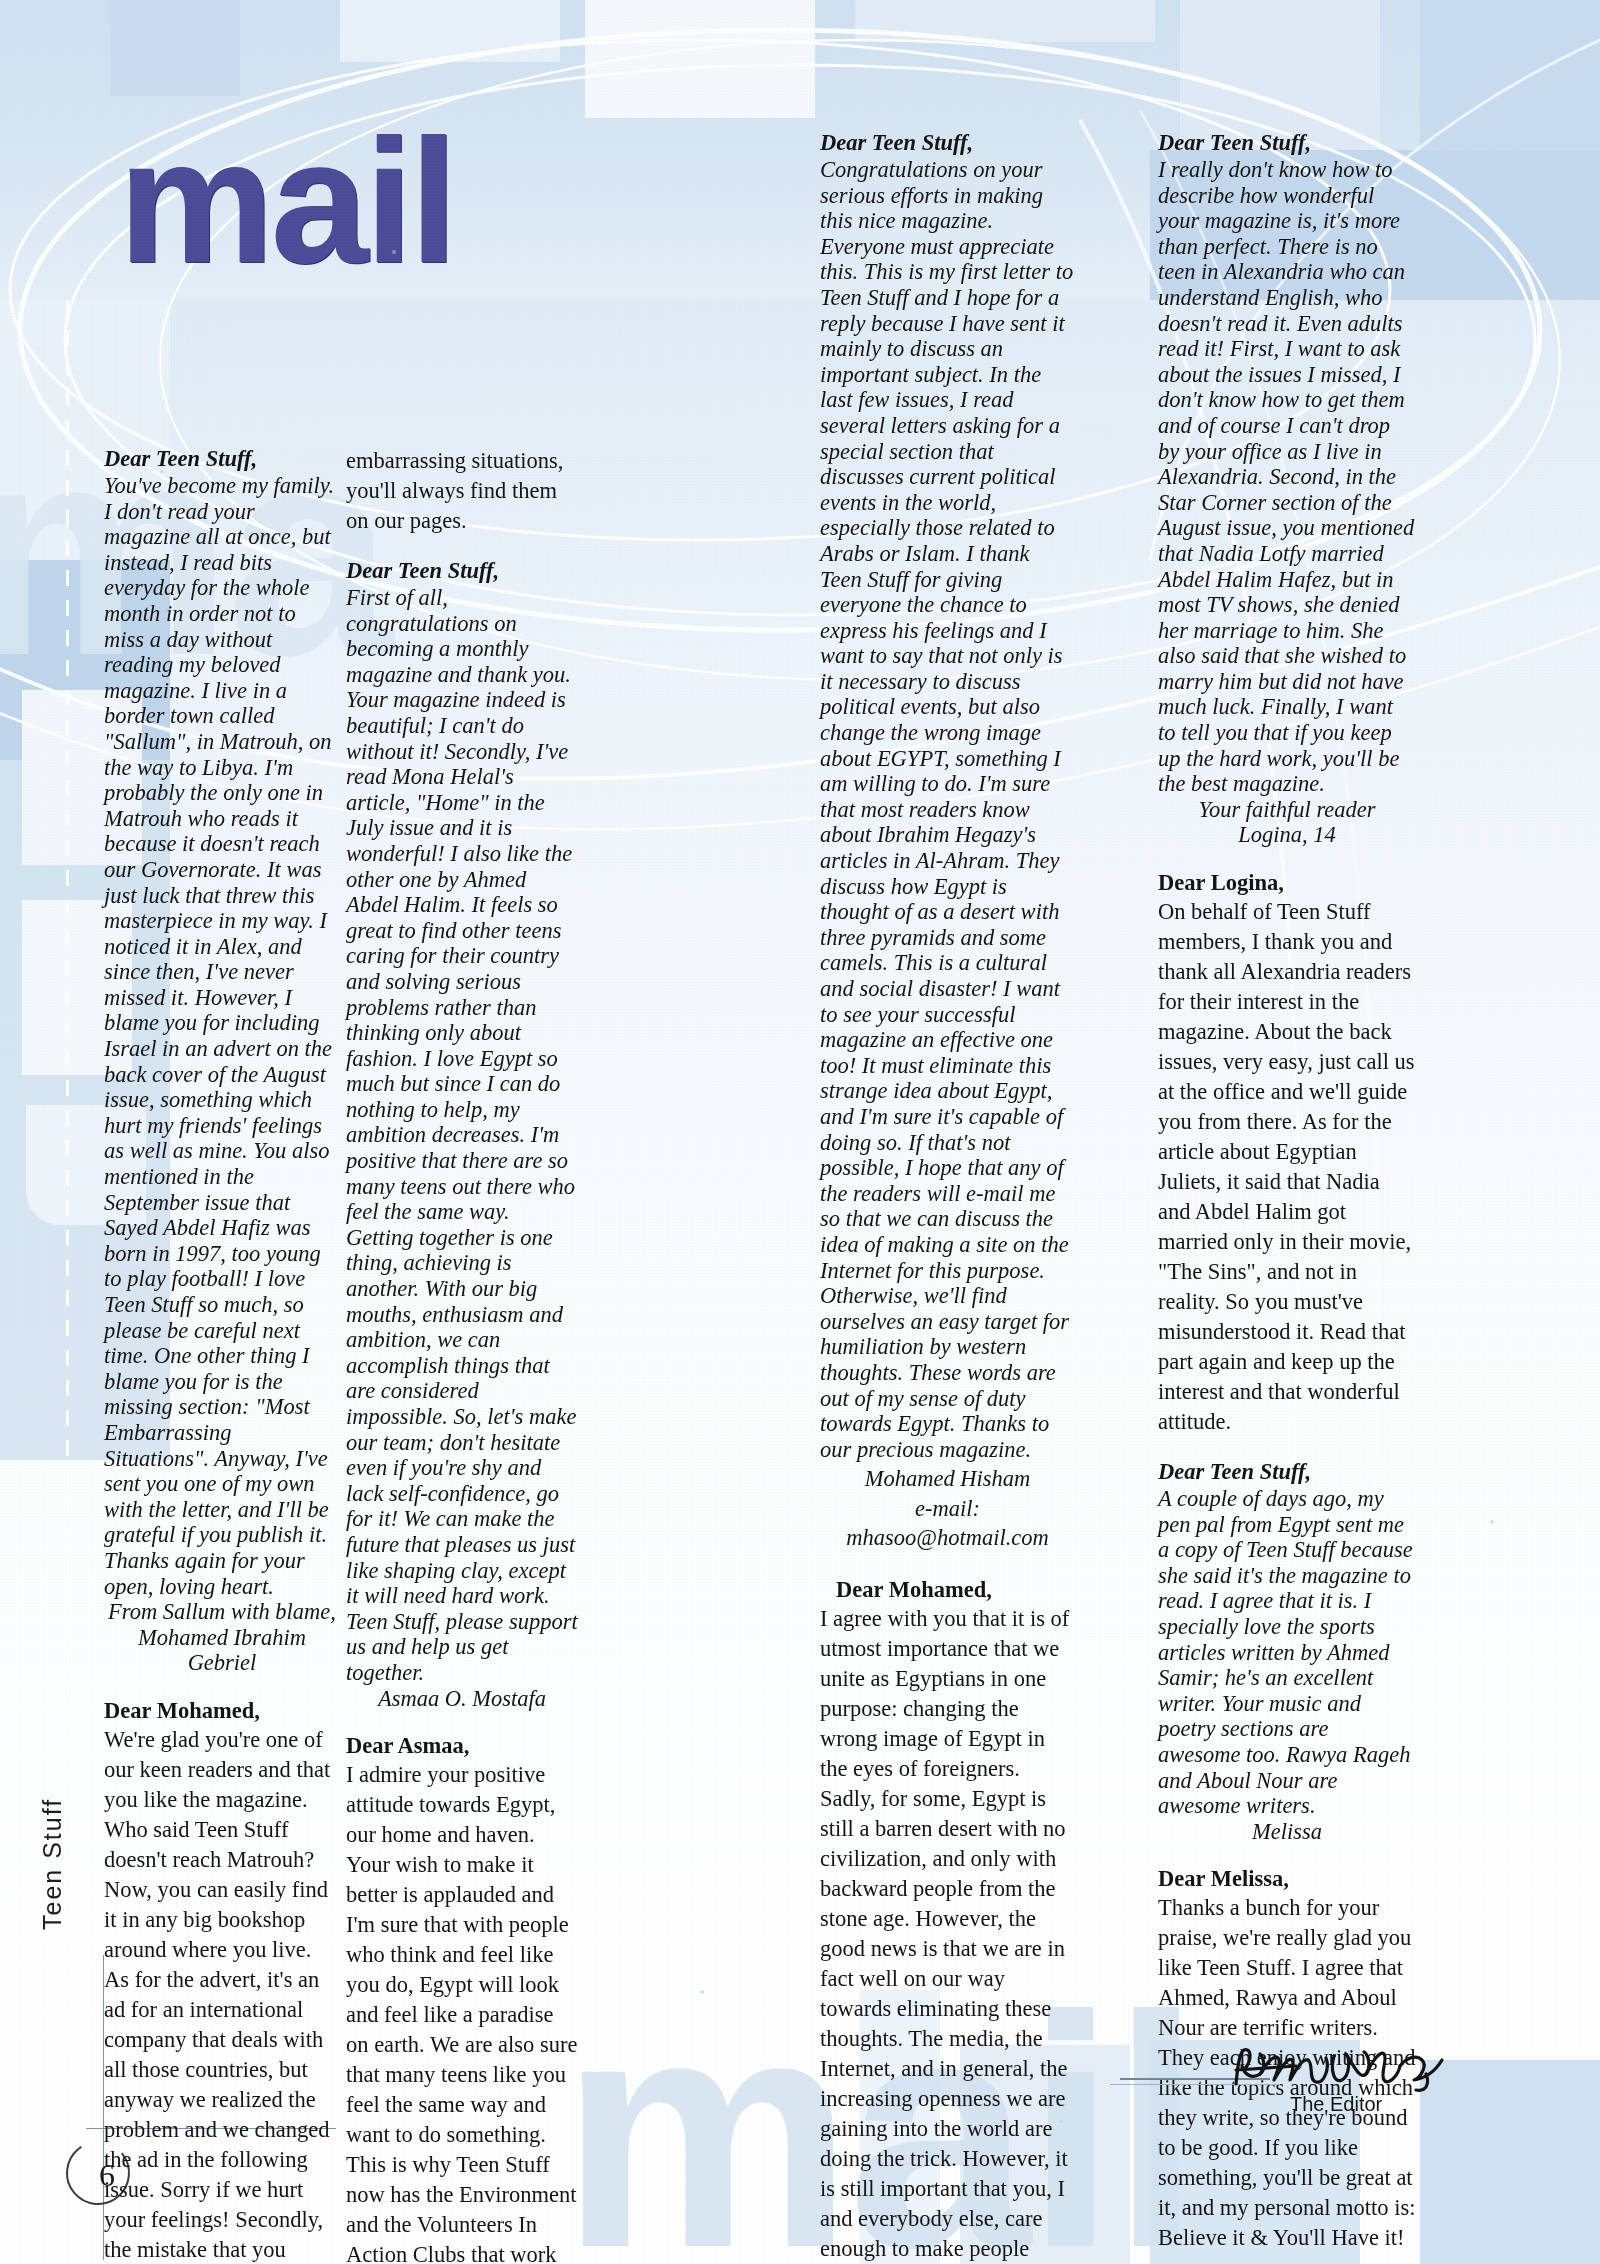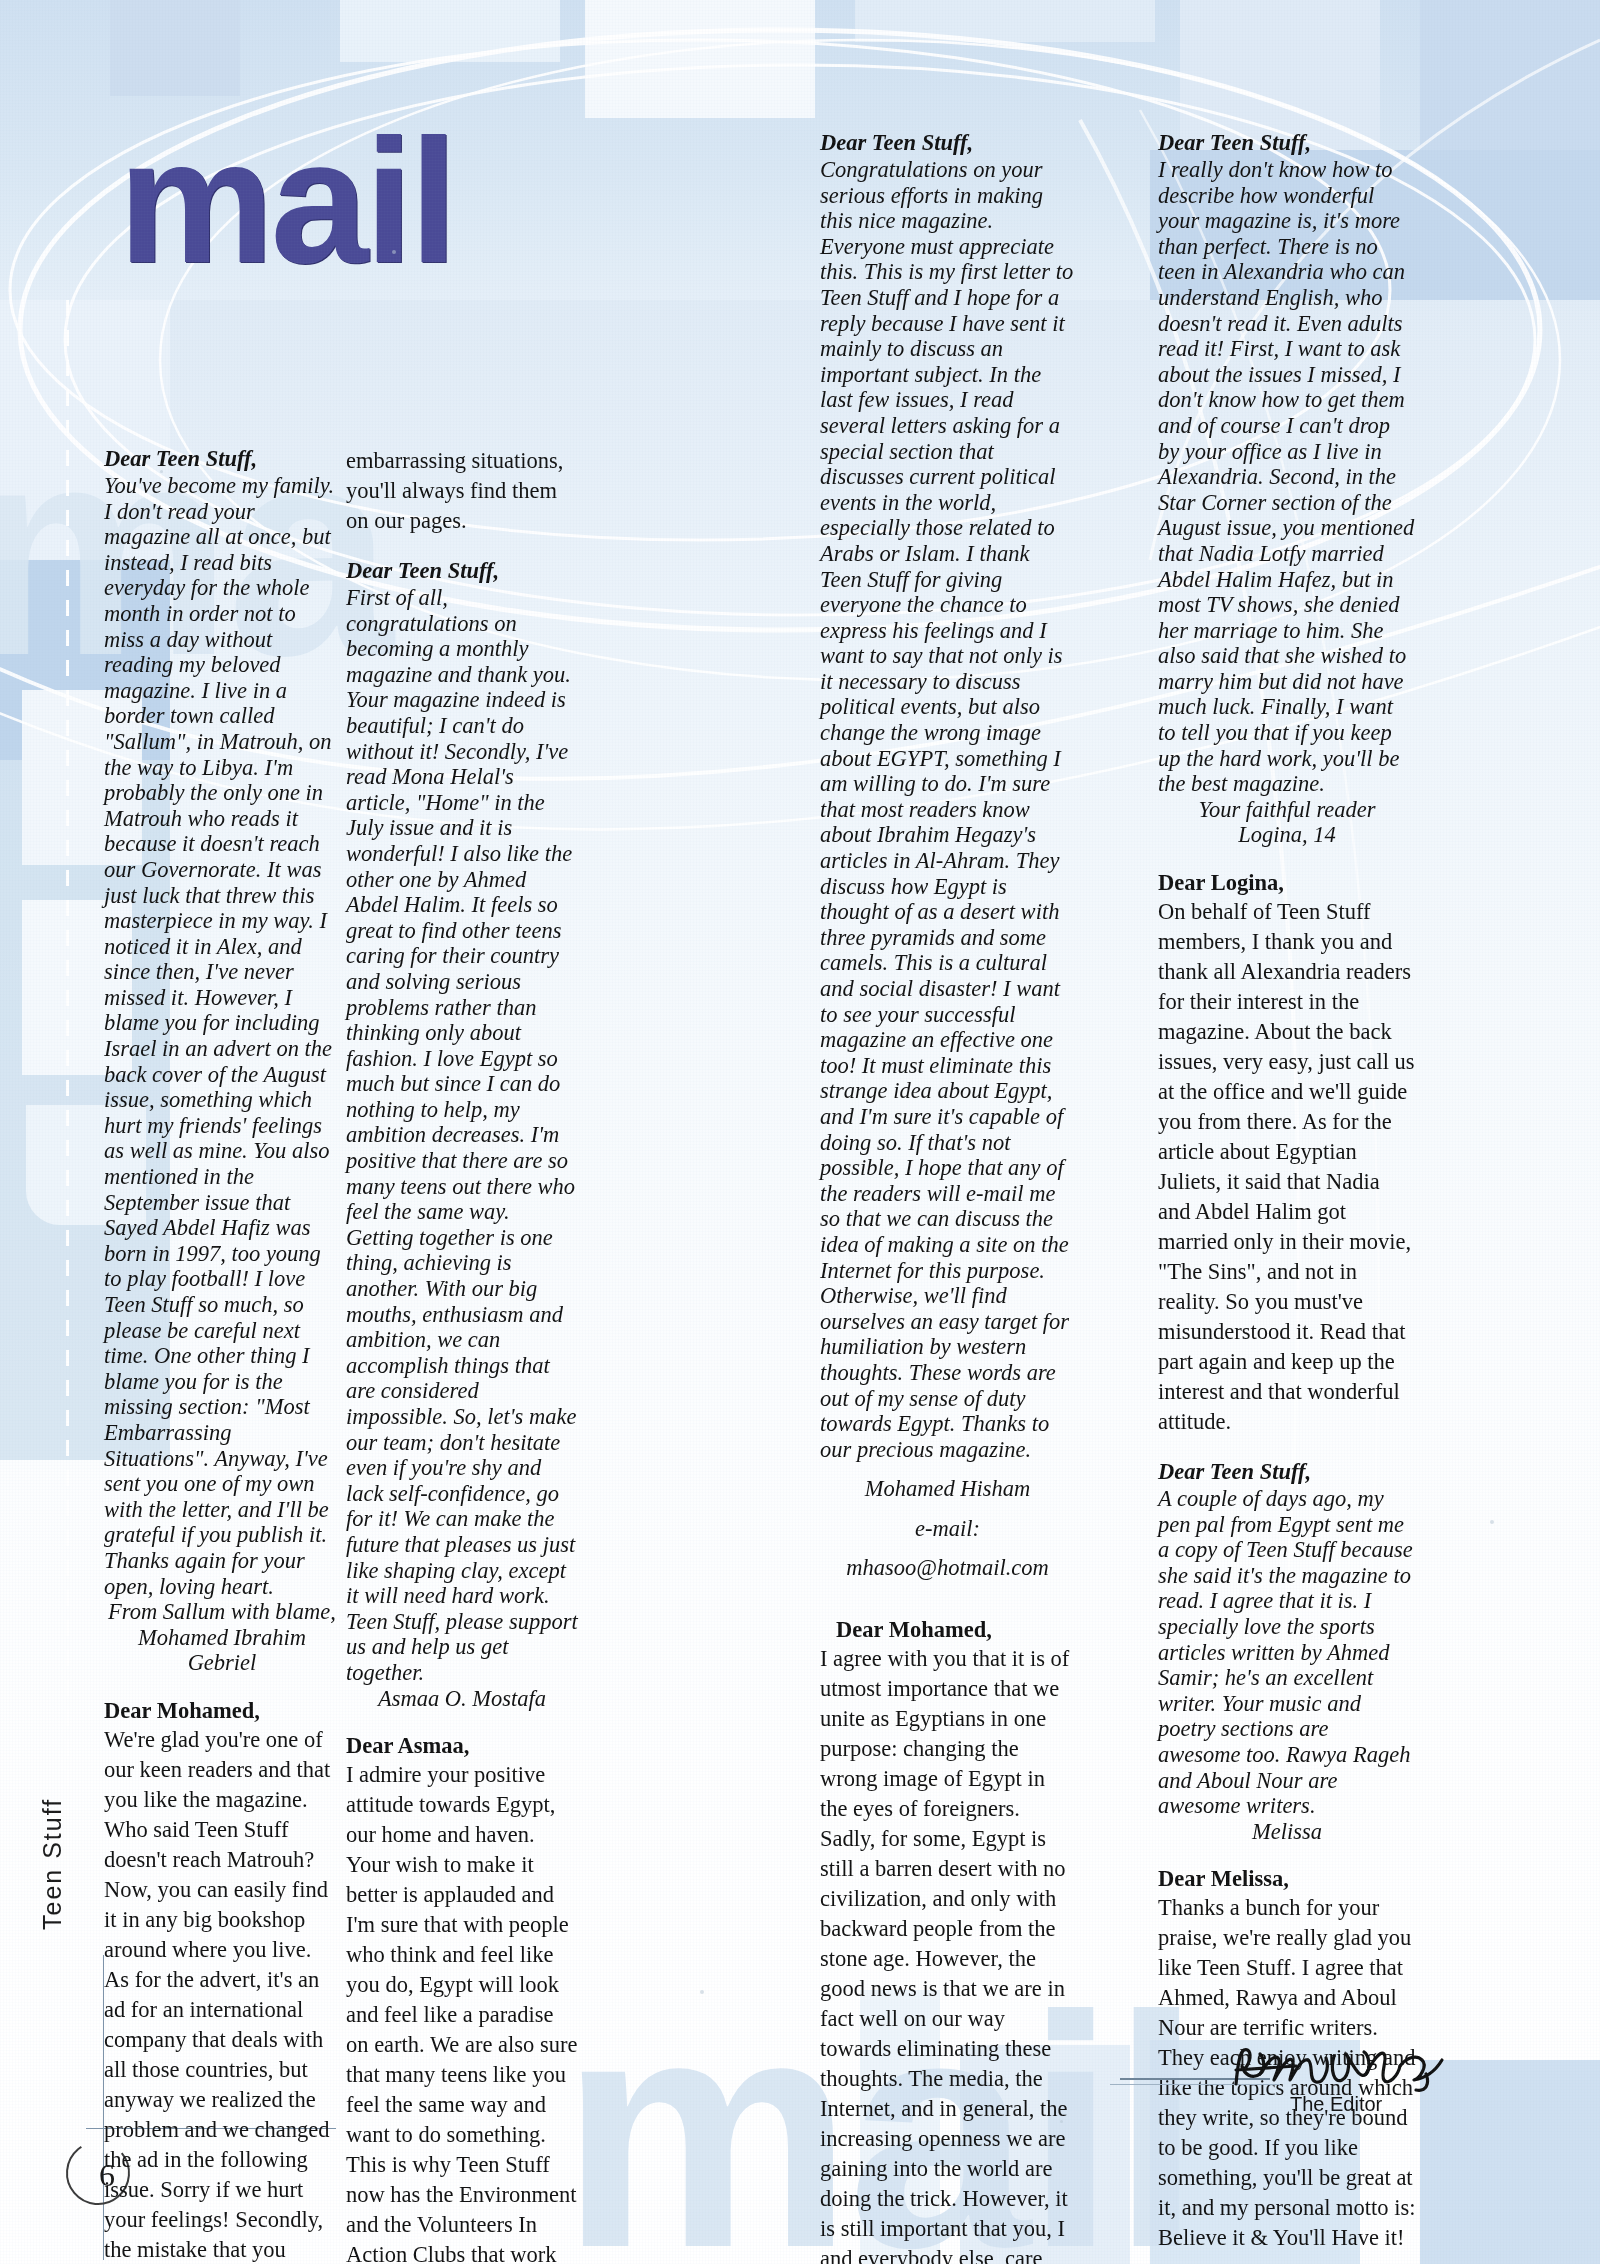--- a/index.html
+++ b/index.html
@@ -153,21 +153,21 @@
     font-style:italic;
     font-size:22.5px;
     line-height:25.6px;
     margin:0;
     text-align:center;
   }
   .sig-c{
     font-style:italic;
     font-size:22.5px;
     line-height:25.6px;
-    margin:14px;
+    margin:4px;
     text-align:center;
   }
   .indent{padding-left:16px;}
   
   .editor-sign{
     position:absolute;left:1230px;top:2040px;
     width:220px;height:56px;
   }
   .editor-title{
     position:absolute;left:1290px;top:2093px;

